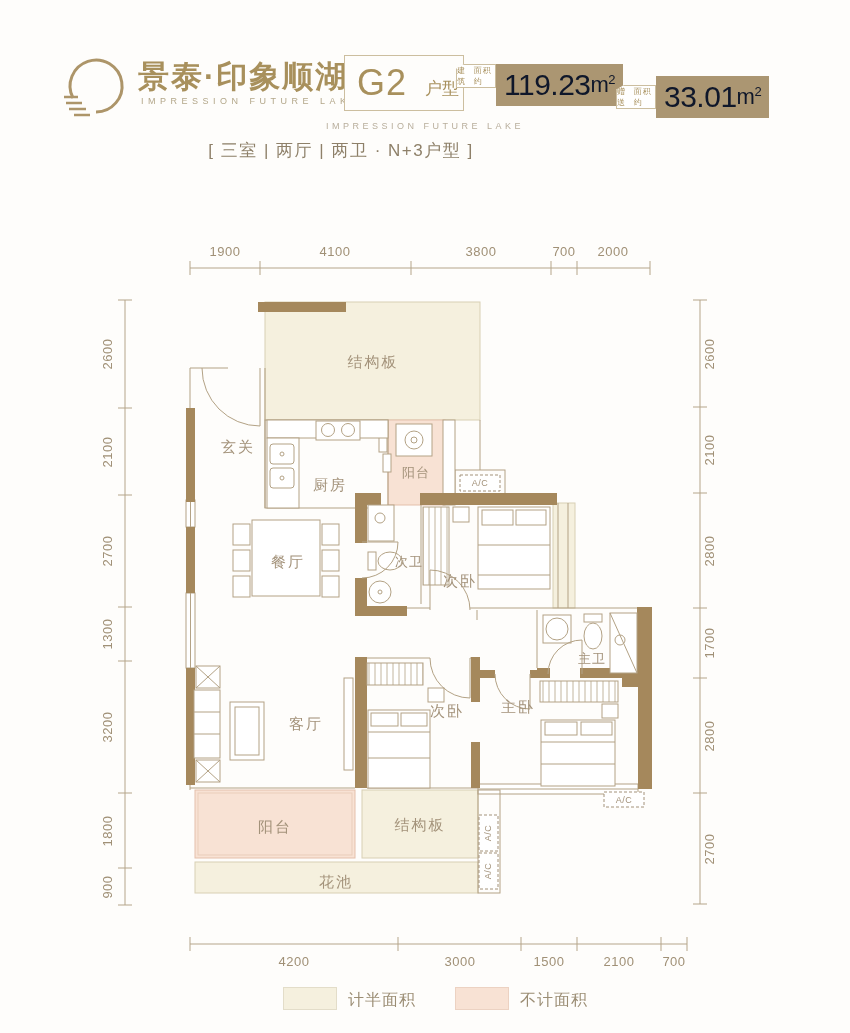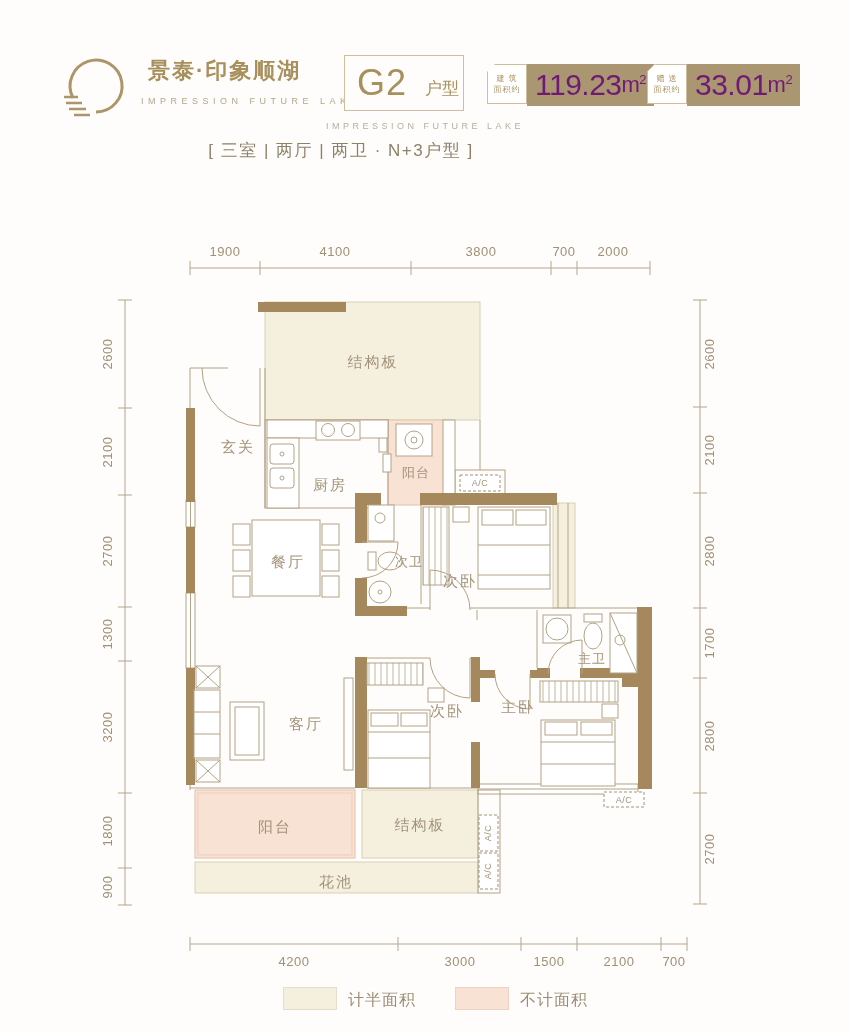--- a/index.html
+++ b/index.html
@@ -4,48 +4,46 @@
 <style>
   html,body{margin:0;padding:0;}
   body{
     width:850px;height:1033px;position:relative;overflow:hidden;
     background:#fefdfb;
     font-family:"Liberation Sans", sans-serif;
   }
   .abs{position:absolute;}
   
   .brand-cn{
-    left:138px;top:56px;font-size:22px;font-weight:bold;color:#a8905c;
+    left:138px;top:56px;font-size:31px;font-weight:bold;color:#a8905c;
     letter-spacing:2px;
-    margin-left:10px;
   }
   .brand-en{
     left:141px;top:96px;font-size:9px;color:#b3a78a;letter-spacing:4.5px;
   }
   .unit-box{
     left:344px;top:55px;width:110px;height:54px;border:1px solid #ccbe9f;
     display:flex;align-items:center;justify-content:center;color:#a8905c;
     background:#fefdfb;
     padding-left:8px;
   }
   .unit-code{font-size:36px;font-weight:400;letter-spacing:1px;}
   .unit-suffix{font-size:17px;margin-left:18px;margin-top:10px;}
   .badge{display:flex;}
   .badge1{left:456px;top:64px;}
-  .badge2{left:616px;top:64px;}
+  .badge2{left:616px;top:76px;align-items:center;}
   .badge-label{
-    width:40px;height:40px;border:1px solid #ccbe9f;background:#fff;
-    display:flex;flex-direction:column;align-items:center;justify-content:center;
+    width:40px;height:24px;border:1px solid #ccbe9f;background:#fff;
+    display:flex;flex-direction:row;align-items:center;justify-content:center;
     color:#a8905c;font-size:8px;line-height:11px;letter-spacing:1px;
     clip-path:polygon(20% 0,100% 0,100% 100%,0 100%,0 20%);
     box-sizing:border-box;
-    margin-left:31px;
   }
   .badge-value{
-    height:42px;background:#ab9672;color:#701a75;display:flex;align-items:center;
+    height:42px;background:#ab9672;color:#0f172a;display:flex;align-items:center;
     padding:0 8px;font-size:30px;letter-spacing:-0.5px;
   }
   .badge-value sup{font-size:13px;margin-top:-12px;}
   .badge-unit{font-size:22px;}
   .subtitle-en{
     left:0;top:121px;width:850px;text-align:center;font-size:9px;
     color:#b8ae9c;letter-spacing:3.5px;
   }
   .subtitle-cn{
     left:0;top:139px;width:682px;text-align:center;font-size:17px;

